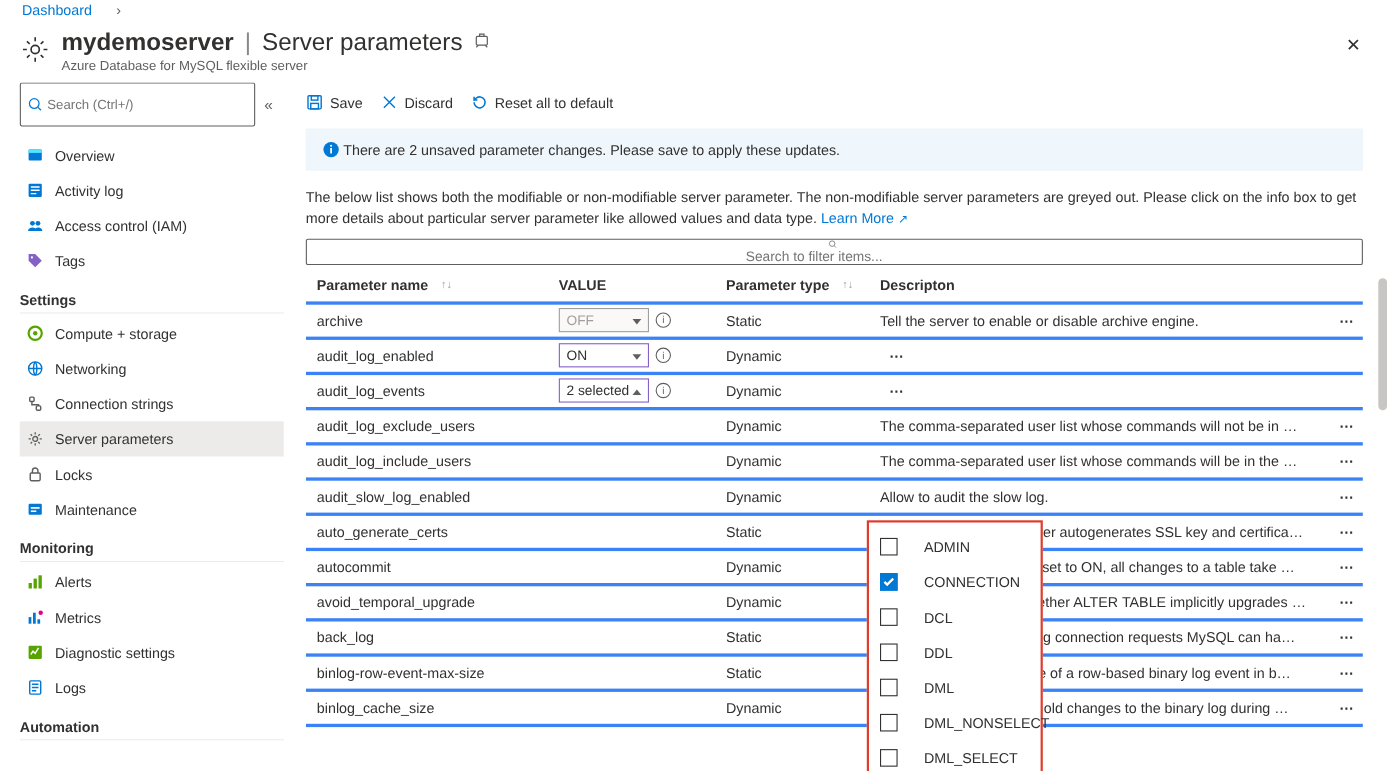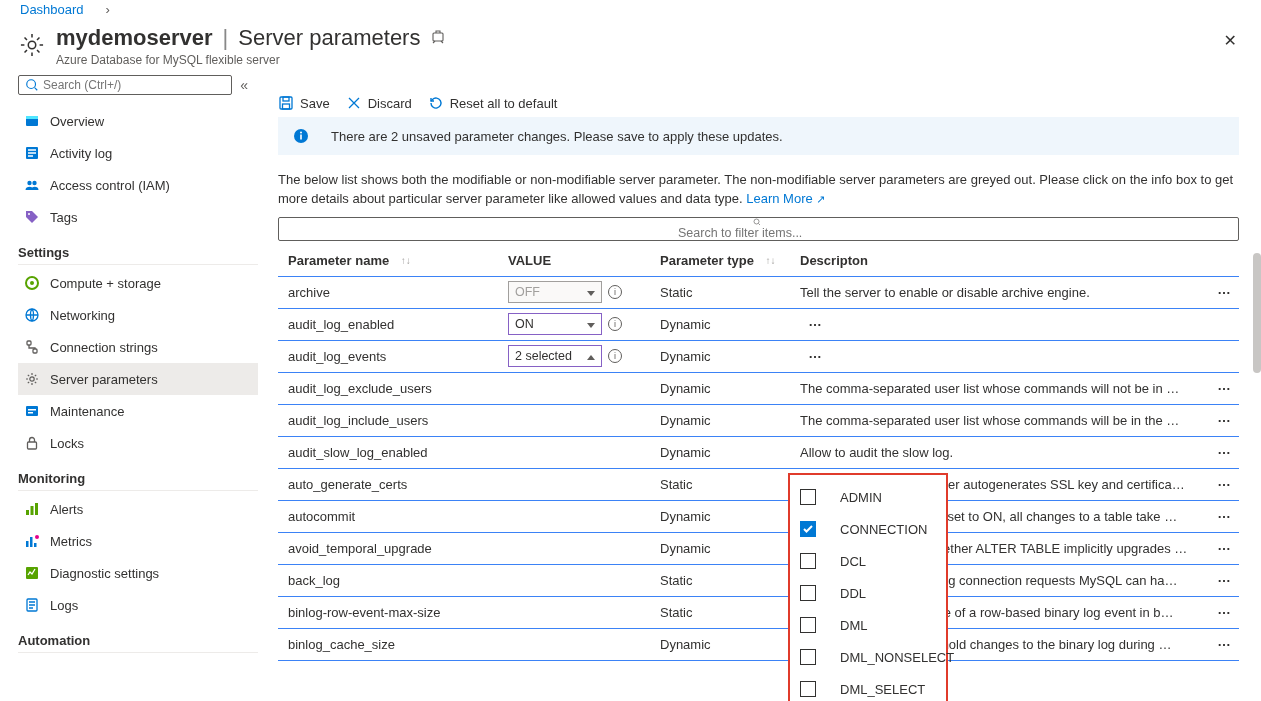--- a/index.html
+++ b/index.html
@@ -13,50 +13,50 @@
   .header .title-wrap { flex: 1; }
   .header h1 { font-size: 22px; font-weight: 600; display: flex; align-items: center; gap: 10px; }
   .header h1 .thin { font-weight: 400; }
   .header h1 .pipe { color: #888; font-weight: 300; }
   .header .sub { color: #605e5c; font-size: 12px; margin-top: 2px; }
   .header .close { margin-left: auto; font-size: 16px; color: #323130; cursor: pointer; padding: 6px; }
   .pin-icon { display: inline-block; }
   .body { display: flex; flex: 1; min-height: 0; }
   .sidebar { width: 262px; flex-shrink: 0; border-right: none; padding-left: 18px; padding-right: 4px; overflow-y: auto; }
   .search-row { display: flex; align-items: center; gap: 8px; margin-bottom: 10px; padding-right: 10px; }
-  .search-box { flex: 1; display: flex; align-items: center; border: 1px solid #605e5c; border-radius: 2px; height: 20px; padding: 0 6px; }
+  .search-box { flex: 1; display: flex; align-items: center; border: 1px solid #605e5c; border-radius: 2px; height: 40px; padding: 0 6px; }
   .search-box svg { width: 14px; height: 14px; color: #0078d4; margin-right: 4px; }
   .search-box input { border: none; outline: none; font-size: 12px; flex: 1; background: transparent; }
   .collapse-btn { font-size: 14px; color: #605e5c; cursor: pointer; }
   .nav-item { display: flex; align-items: center; height: 32px; padding: 0 6px; cursor: pointer; font-size: 13px; gap: 10px; border-radius: 0;}
   .nav-item.active { background: #edebe9; }
   .nav-item .ico { width: 16px; height: 16px; display: inline-flex; align-items: center; justify-content: center; flex-shrink:0; }
   .nav-section { font-size: 13px; font-weight: 600; margin-top: 12px; margin-bottom: 2px; border-bottom: 1px solid #edebe9; padding-bottom: 4px; }
   .main { flex: 1; display: flex; flex-direction: column; padding-left: 16px; padding-right: 22px; overflow: hidden; position: relative; }
-  .toolbar { display: flex; align-items: flex-end; gap: 16px; height: 36px; }
+  .toolbar { display: flex; align-items: center; gap: 16px; height: 36px; }
   .toolbar .tbtn { display: inline-flex; align-items: center; gap: 6px; font-size: 13px; cursor: pointer; color: #323130; }
   .toolbar svg { width: 16px; height: 16px; color: #0078d4; }
-  .info-bar { margin-top: 6px; background: #eff6fc; border: 1px solid #eff6fc; display: flex; align-items: flex-end; padding: 10px 14px; font-size: 13px; gap: 22px; }
+  .info-bar { margin-top: 6px; background: #eff6fc; border: 1px solid #eff6fc; display: flex; align-items: flex-end; padding: 10px 14px; font-size: 13px; gap: 3px; }
   .info-bar .info-icon { color: #0078d4; width: 16px; height: 16px; flex-shrink: 0; }
   .desc { margin-top: 16px; font-size: 13px; line-height: 1.45; }
   .desc .learn { color: #0078d4; }
   .desc .ext { font-size: 11px; }
   .filter-box { margin-top: 8px; display: flex; align-items: center; border: 1px solid #605e5c; border-radius: 2px; height: 24px; padding: 0 6px; flex-direction: column; }
   .filter-box svg { width: 14px; height: 14px; color: #605e5c; margin-right: 4px;}
   .filter-box input { border: none; outline: none; font-size: 12.5px; flex: 1; background: transparent; }
   .grid { margin-top: 4px; overflow-y: auto; flex: 1; }
-  .ghead, .grow { display: flex; align-items: center; height: 32px; border-bottom: 1px solid #3b82f6; font-size: 13px; white-space: nowrap; }
+  .ghead, .grow { display: flex; align-items: center; height: 32px; border-bottom: 3px solid #3b82f6; font-size: 13px; white-space: nowrap; }
   .ghead { font-weight: 600; color: #323130; position: sticky; top: 0; background: #fff; }
   .col-name { width: 230px; padding-left: 10px; display: flex; align-items: center; gap: 4px; }
   .col-value { width: 152px; display: flex; align-items: center; gap: 6px; }
   .col-type { width: 140px; display: flex; align-items: center; gap: 4px; }
   .col-desc { flex: 1; overflow: hidden; text-overflow: ellipsis; padding-right: 6px; }
   .col-act { width: 30px; text-align: center; color: #323130; font-weight: 700; cursor: pointer; }
   .sort-arrows { color: #a19f9d; font-size: 10px; display: inline-flex; flex-direction: row; gap: 1px;}
-  .val-select { width: 94px; height: 22px; border: 1px solid #605e5c; display: inline-flex; align-items: center; justify-content: space-between; padding: 0 6px; font-size: 12.5px; background: #fff; cursor: pointer; }
+  .val-select { width: 82px; height: 22px; border: 1px solid #605e5c; display: inline-flex; align-items: center; justify-content: space-between; padding: 0 6px; font-size: 12.5px; background: #fff; cursor: pointer; }
   .val-select.disabled { color: #a19f9d; border-color: #a19f9d; background: #faf9f8; cursor: default;}
   .val-select.changed { border-color: #8661c5; }
   .qmark { width: 14px; height: 14px; border: 1px solid #605e5c; border-radius: 50%; display: inline-flex; align-items: center; justify-content: center; font-size: 9px; color: #605e5c; cursor: pointer; }
   .val-text { width: 94px; height: 22px; border-bottom: 1px solid transparent; display: inline-flex; align-items: center; font-size: 12.5px; }
   .dropdown-panel { position: absolute; left: 526px; top: 398px; width: 160px; background: #fff; border: 2px solid #e03b2b; padding: 6px 6px; z-index: 10; }
   .dd-item { display: flex; align-items: center; height: 32px; gap: 24px; padding: 0 4px; font-size: 13px; cursor: pointer;}
   .dd-check { width: 16px; height: 16px; border: 1px solid #323130; display: inline-flex; align-items: center; justify-content: center; flex-shrink: 0; }
   .dd-check.checked { background: #0078d4; border-color: #0078d4; color: #fff; }
   .scroll-ind { position: absolute; right: 0; top: 178px; width: 8px; height: 120px; background: #c8c6c4; border-radius: 4px; }
   .chev-down::after { content: ""; display: inline-block; border-left: 4px solid transparent; border-right: 4px solid transparent; border-top: 5px solid #605e5c; }
@@ -181,36 +181,36 @@
             <span class="ico">
               <svg viewBox="0 0 16 16" fill="none" stroke="#605e5c" stroke-width="1.2">
                 <circle cx="8" cy="8" r="2.2"></circle>
                 <path d="M8 2v2M8 12v2M14 8h-2M4 8H2M12.2 3.8l-1.4 1.4M5.2 10.8l-1.4 1.4M12.2 12.2l-1.4-1.4M5.2 5.2 3.8 3.8"></path>
               </svg>
             </span>
             <span>Server parameters</span>
           </div>
           <div class="nav-item">
             <span class="ico">
+              <svg viewBox="0 0 16 16" fill="none" stroke="#605e5c" stroke-width="1.3">
+                <rect x="3.5" y="7" width="9" height="7" rx="1"></rect>
+                <path d="M5.5 7V5a2.5 2.5 0 0 1 5 0v2"></path>
+              </svg>
+            </span>
+            <span>Locks</span>
+          </div>
+          <div class="nav-item">
+            <span class="ico">
               <svg viewBox="0 0 16 16" fill="#0078d4">
                 <rect x="2" y="3" width="12" height="10" rx="1"></rect>
                 <rect x="4" y="6" width="8" height="1.5" fill="#fff"></rect>
                 <rect x="4" y="9" width="5" height="1.5" fill="#fff"></rect>
               </svg>
             </span>
             <span>Maintenance</span>
-          </div>
-          <div class="nav-item">
-            <span class="ico">
-              <svg viewBox="0 0 16 16" fill="none" stroke="#605e5c" stroke-width="1.3">
-                <rect x="3.5" y="7" width="9" height="7" rx="1"></rect>
-                <path d="M5.5 7V5a2.5 2.5 0 0 1 5 0v2"></path>
-              </svg>
-            </span>
-            <span>Locks</span>
           </div>
         </div>
       <div class="nav-section">Monitoring</div>
       <div id="nav-monitoring">
           <div class="nav-item">
             <span class="ico">
               <svg viewBox="0 0 16 16" fill="#57a300">
                 <rect x="2" y="9" width="3" height="5"></rect>
                 <rect x="6.5" y="5" width="3" height="9"></rect>
                 <rect x="11" y="2" width="3" height="12"></rect>

